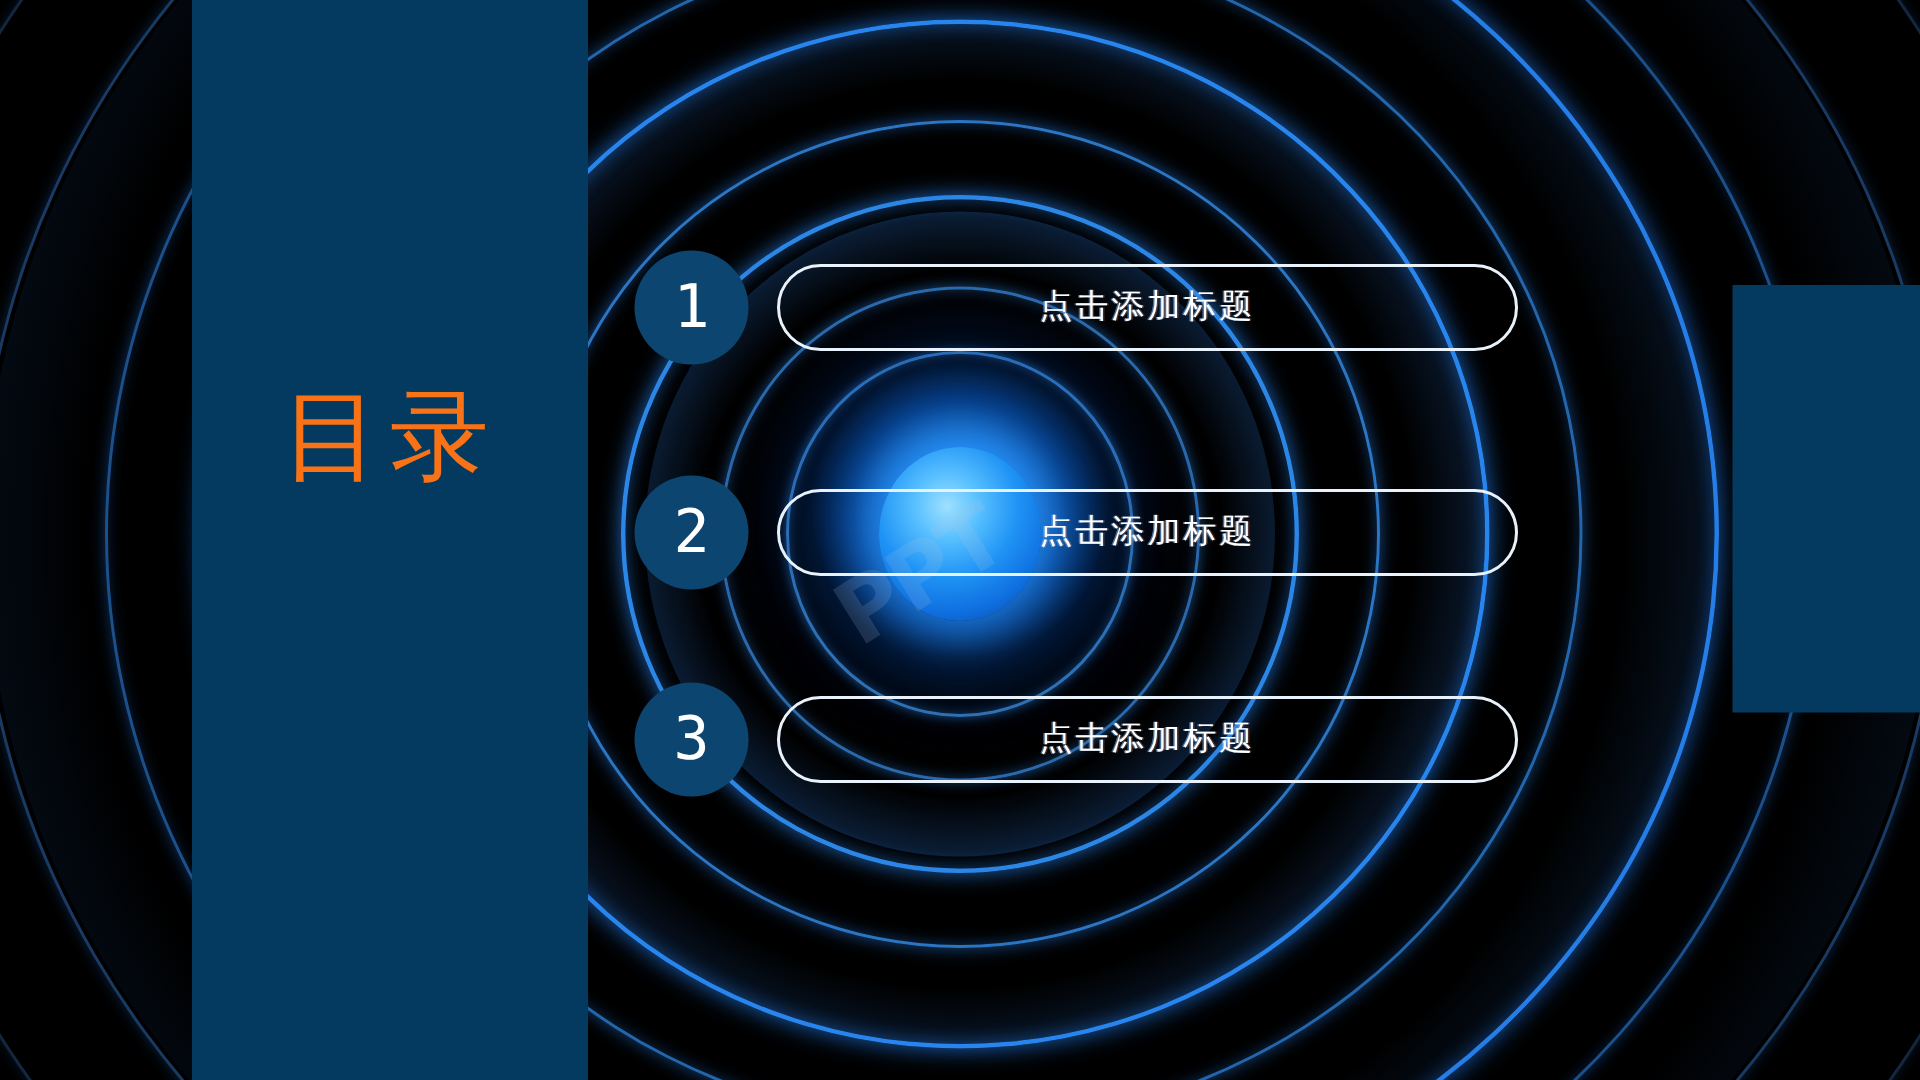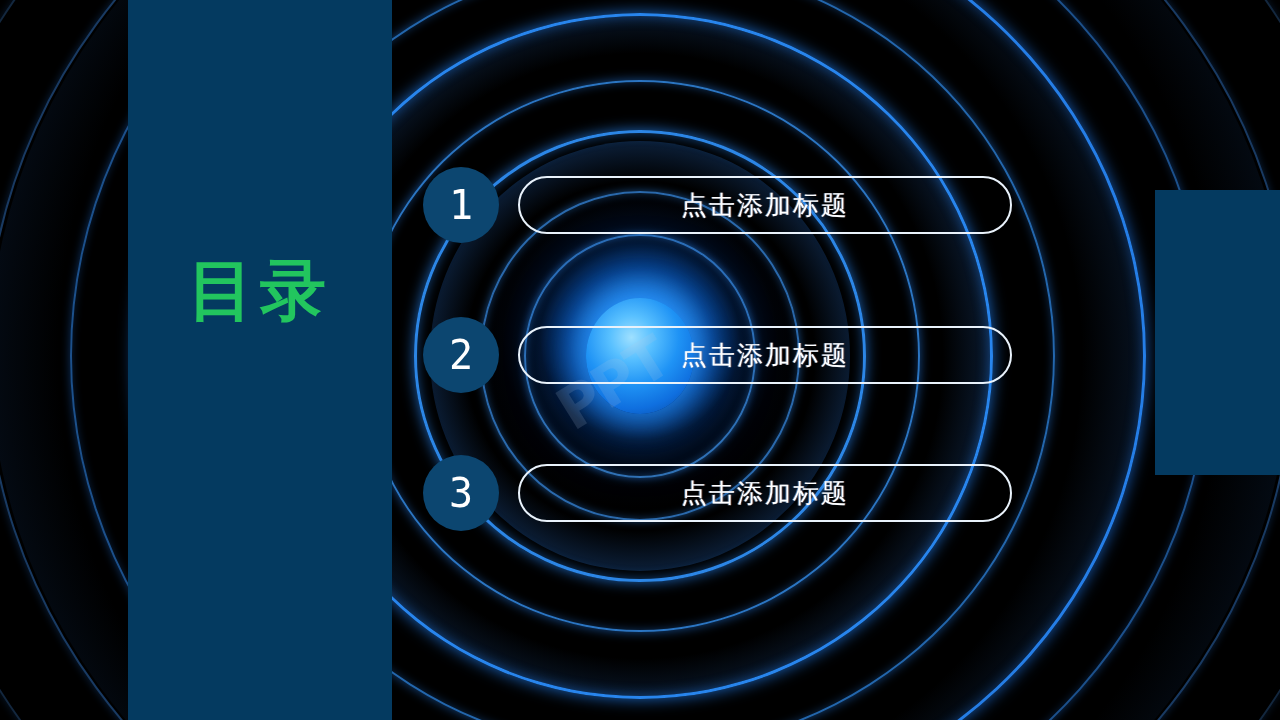--- a/index.html
+++ b/index.html
@@ -95,23 +95,23 @@
     width: 264px;
     height: 720px;
     background: #043a60;
   }
   #panel-title-cn {
     position: absolute;
     left: 0;
     top: 258px;
     width: 264px;
     text-align: center;
-    color: #22c55e;
+    color: #f97316;
     font-size: 66px;
-    font-weight: bold;
+    font-weight: normal;
     letter-spacing: 6px;
     line-height: 1;
     font-family: "DejaVu Sans", "Liberation Sans", sans-serif;
   }
   #panel-title-en {
     position: absolute;
     left: 0;
     top: 408px;
     width: 264px;
     text-align: center;
@@ -165,21 +165,21 @@
     height: 58px;
     box-sizing: border-box;
     border: 2px solid #e9f2fb;
     border-radius: 29px;
     display: flex;
     align-items: center;
     justify-content: center;
   }
   .pill-text {
     color: #ffffff;
-    font-size: 26px;
+    font-size: 22px;
     letter-spacing: 2px;
     line-height: 1;
     font-family: "DejaVu Sans", "Liberation Sans", sans-serif;
     text-shadow: -1px 0 rgba(120,190,255,0.55), 1px 0 rgba(255,140,90,0.30);
     white-space: nowrap;
   }
 
   #item-1 { top: 167px; }
   #item-2 { top: 317px; }
   #item-3 { top: 455px; }

